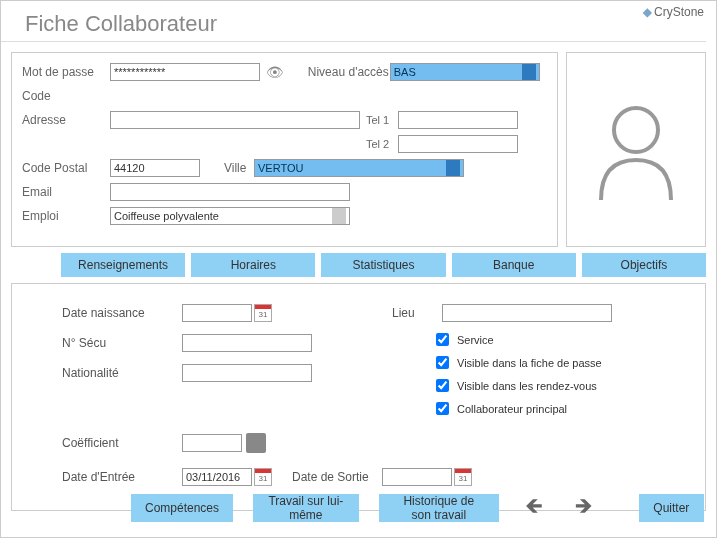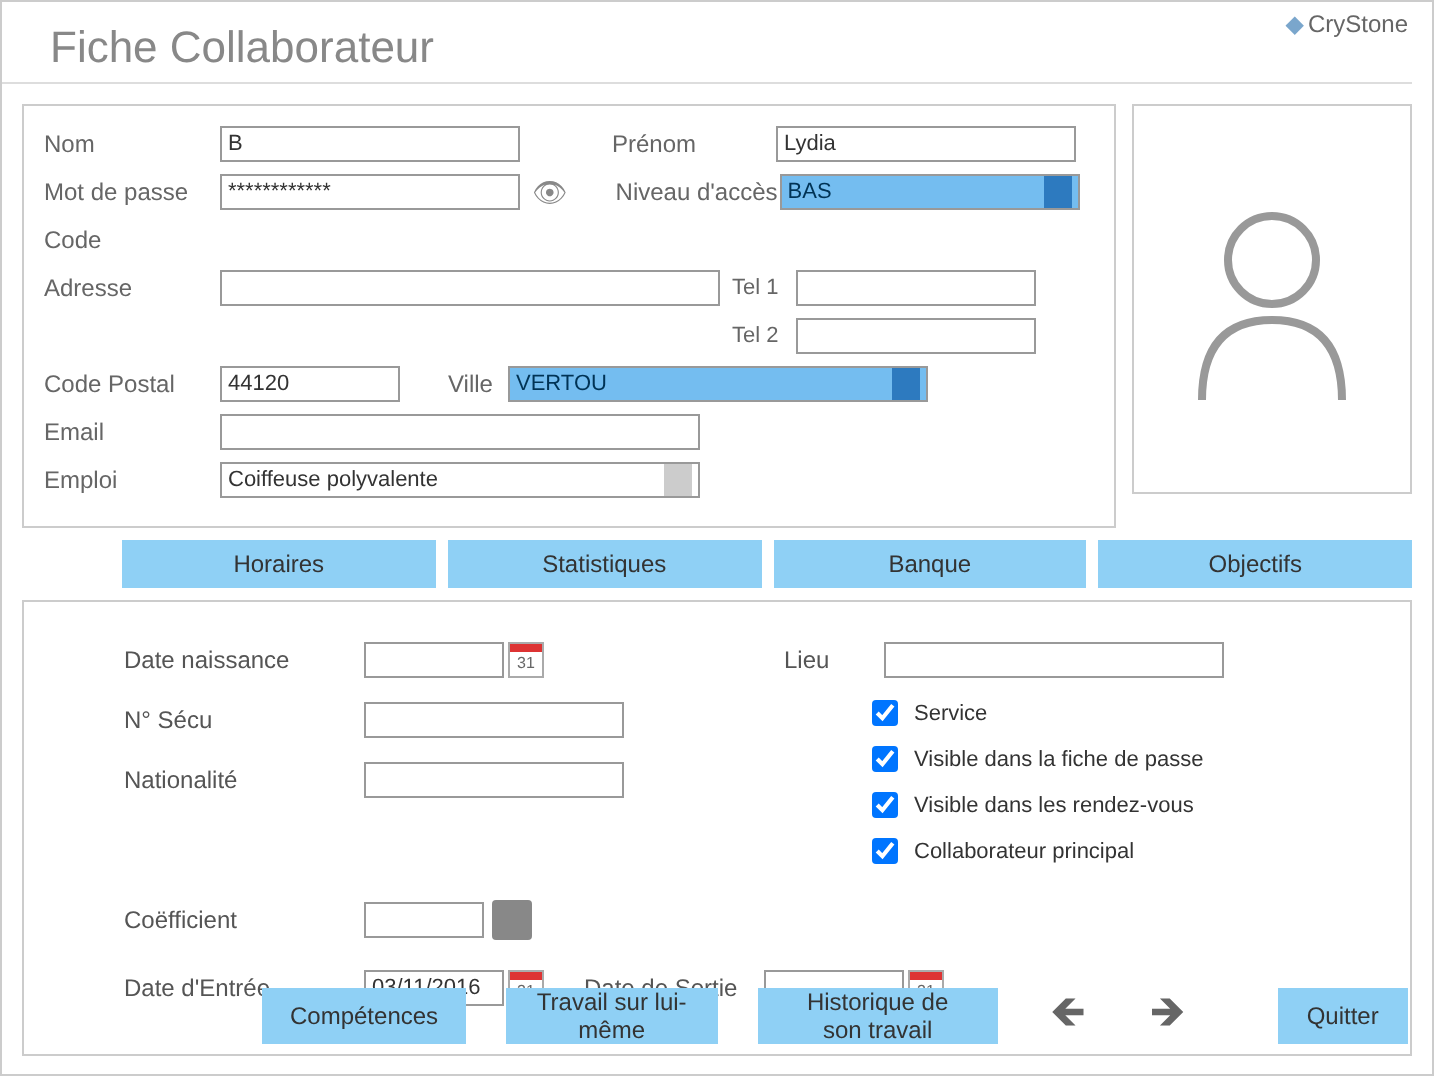--- a/index.html
+++ b/index.html
@@ -41,27 +41,20 @@
 
 <div class="window">
   <div class="brand">
     <span class="brand-icon">◆</span><span>CryStone</span>
   </div>
   <div class="title">Fiche Collaborateur</div>
 
   <div class="top-area">
     <div class="form-panel">
 
-      <div class="row">
-        <span class="lbl">Nom</span>
-        <input type="text" style="width: 150px;" value="B">
-        <span style="width:40px"></span>
-        <span class="lbl2">Prénom</span>
-        <input type="text" style="width: 150px;" value="Lydia">
-      </div>
 
       <div class="row">
         <span class="lbl">Mot de passe</span>
         <input type="text" style="width: 150px;" value="************">
         <span class="eye">👁</span>
         <span style="width:18px"></span>
         <span class="lbl2">Niveau d'accès</span>
         <div class="select blue" style="width:150px">
           <span>BAS</span>
             <span class="sel-btn"></span>
@@ -115,20 +108,21 @@
 
     <div class="photo-panel">
       <svg class="avatar-svg" viewBox="0 0 100 110">
         <circle cx="50" cy="35" r="22" fill="none" stroke="#999" stroke-width="4"></circle>
         <path d="M15 105 Q15 65 50 65 Q85 65 85 105" fill="none" stroke="#999" stroke-width="4"></path>
       </svg>
     </div>
   </div>
 
   <div class="tabs">
+    <button class="tab">Renseignements</button>
     <button class="tab">Horaires</button>
     <button class="tab">Statistiques</button>
     <button class="tab">Banque</button>
     <button class="tab">Objectifs</button>
   </div>
 
   <div class="detail-panel">
 
     <div class="drow">
       <span class="dlbl">Date naissance</span>

